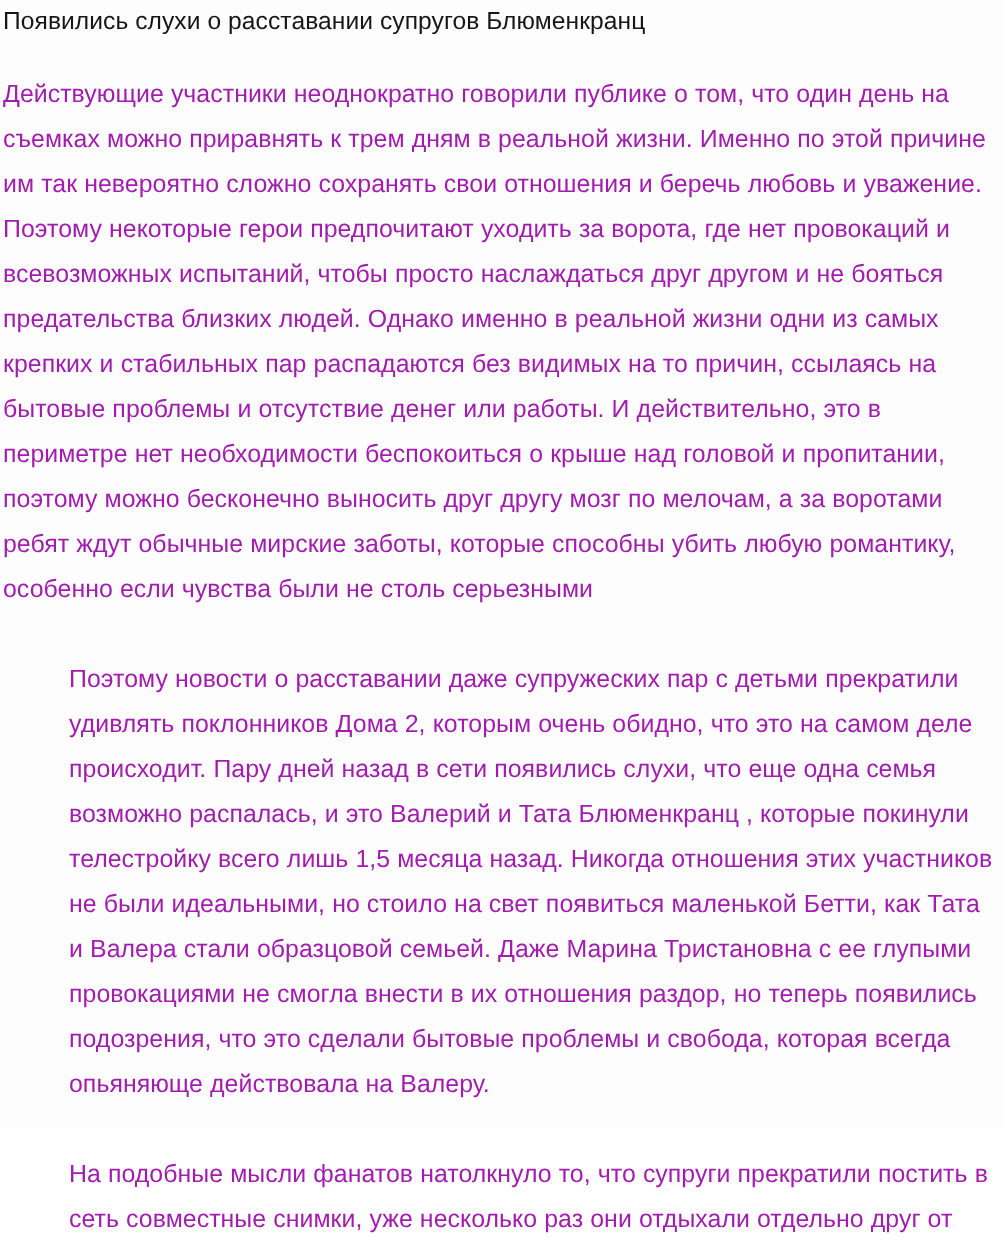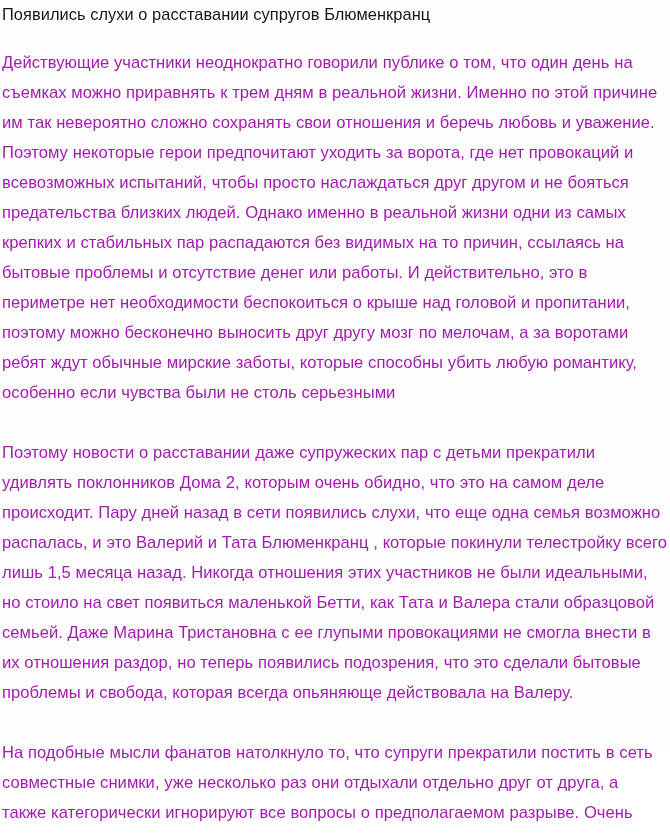--- a/index.html
+++ b/index.html
@@ -43,20 +43,21 @@
     color: #a21caf;
     margin: 0;
     padding: 0;
     text-align: left;
     letter-spacing: 0.02px;
     word-spacing: 0.1px;
     max-width: 666px;
   }
   .paragraph + .paragraph {
     margin-top: 30px;
+    margin-left: 44px;
   }
 </style>
 </head>
 <body>
 
 <div class="page">
 
   <h1 class="article-title">Появились слухи о расставании супругов Блюменкранц</h1>
 
   <div class="body-block">

